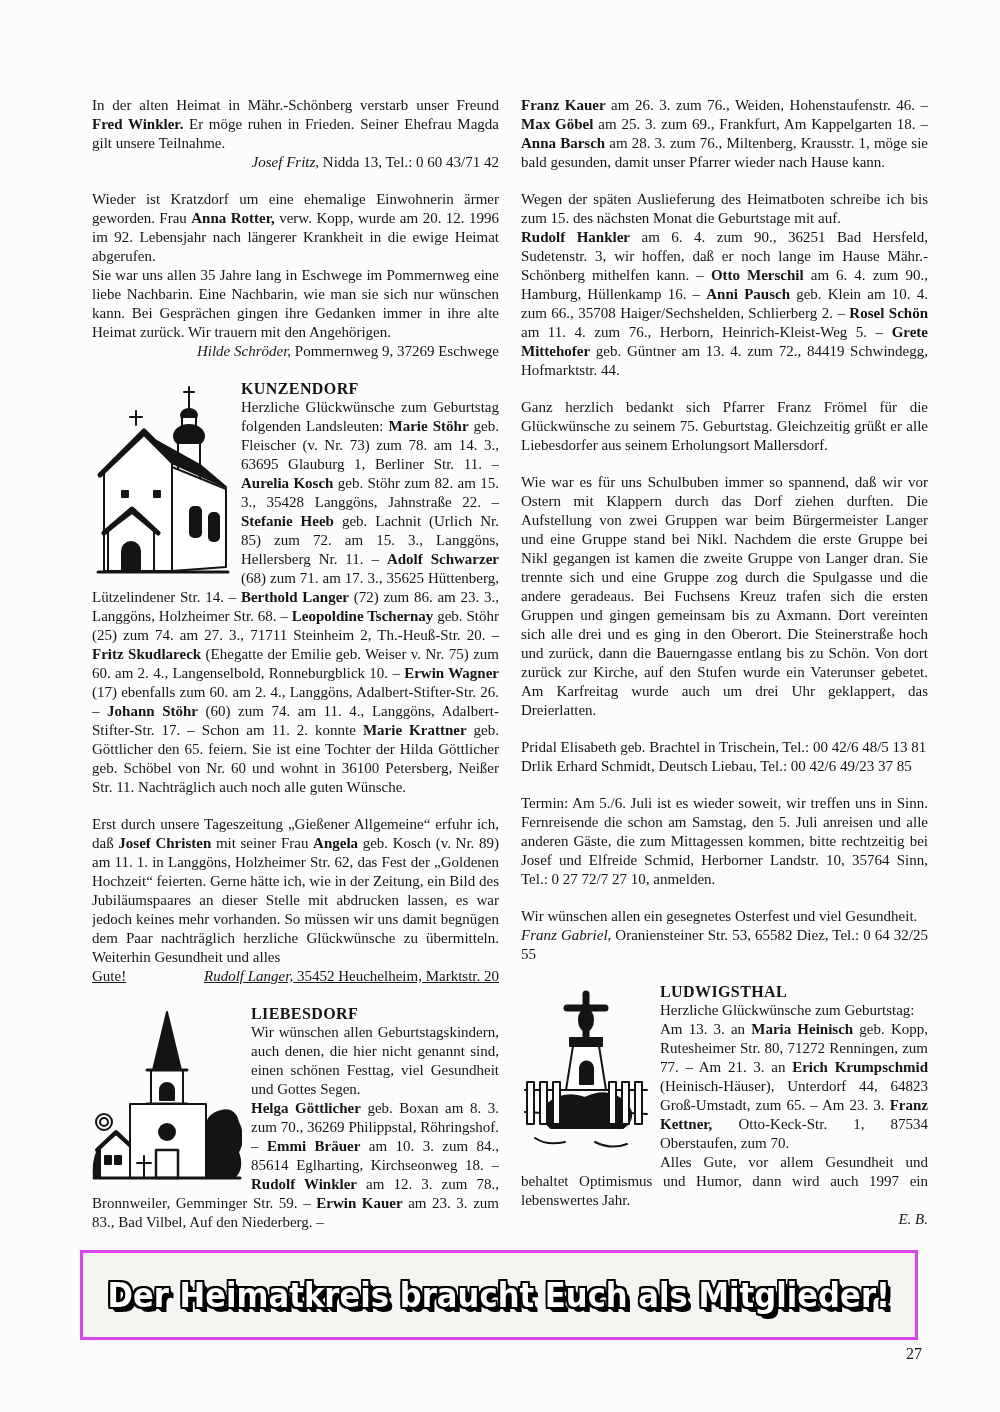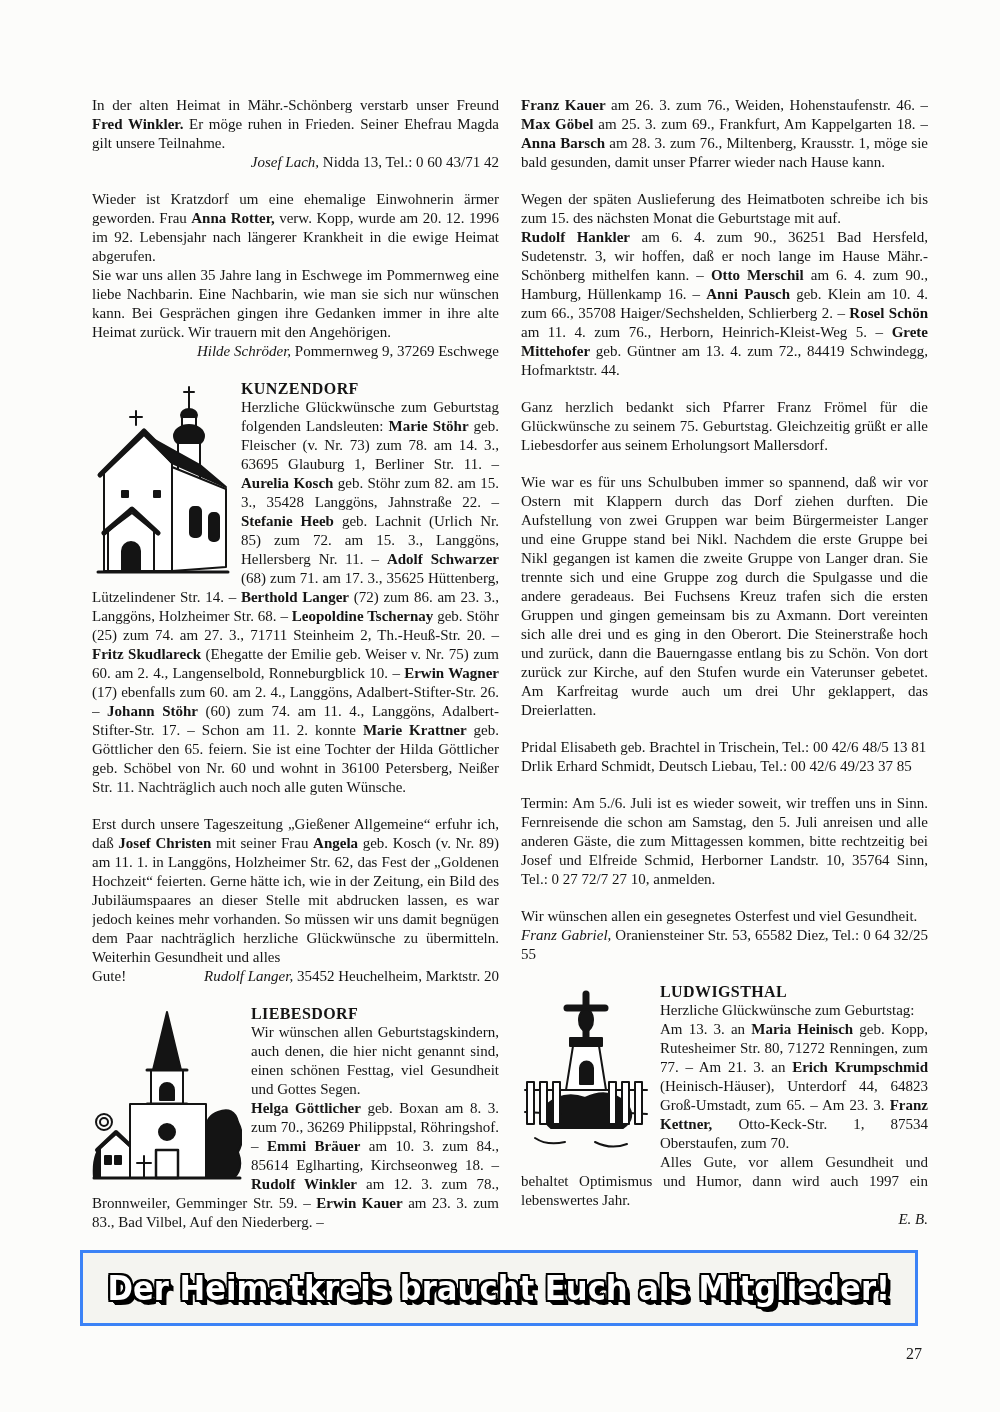--- a/index.html
+++ b/index.html
@@ -15,25 +15,25 @@
   .col{width:407px;}
   .block{display:flow-root;margin-bottom:18px;}
   .block:last-child{margin-bottom:0;}
   p.just{margin:0;text-align:justify;}
   .b{font-weight:700;}
   .i{font-style:italic;}
   h3.sec{margin:0;font-size:16px;line-height:19px;letter-spacing:.4px;font-weight:700;}
   .illus{float:left;margin:2px 9px 3px 0;}
   .illus svg{display:block;}
   .sig-right{text-align:right;}
-  .split{display:flex;justify-content:space-between;align-items:baseline;}
+  .split{display:flex;justify-content:space-between;align-items:baseline;text-decoration:underline;}
   .gap6{margin-bottom:6px;}
   .banner{
-    position:absolute;left:80px;top:1250px;width:838px;height:76px;
-    border:3px solid #3b82f6;background:#f4f4f0;box-sizing:border-box;
+    position:absolute;left:80px;top:1250px;width:838px;height:90px;
+    border:3px solid #d946ef;background:#f4f4f0;box-sizing:border-box;
     display:flex;align-items:center;justify-content:center;overflow:hidden;
   }
   .banner-text{
     font-family:"DejaVu Sans","Liberation Sans",sans-serif;font-weight:800;
     font-size:33px;letter-spacing:0;color:#ffffff;white-space:nowrap;
     transform:scaleX(.93);
     text-shadow:
       -2px -2px 0 #000, 2px -2px 0 #000, -2px 2px 0 #000, 2px 2px 0 #000,
       -2px 0 0 #000, 2px 0 0 #000, 0 -2px 0 #000, 0 2px 0 #000,
       3px 3px 0 #000, 4px 4px 0 #000, 5px 5px 0 #000;
@@ -44,21 +44,21 @@
 <body>
 
 <div class="page">
 
   <div class="columns">
 
     <div class="col">
 
       <div class="block">
         <p class="just"><span>In der alten Heimat in Mähr.-Schönberg verstarb unser Freund </span><span class="b">Fred Winkler.</span><span> Er möge ruhen in Frieden. Seiner Ehefrau Magda gilt unsere Teilnahme.</span></p>
-        <div class="sig-right"><span class="i">Josef Lach,</span><span> Nidda 13, Tel.: 0 60 43/71 42</span></div>
+        <div class="sig-right"><span class="i">Josef Fritz,</span><span> Nidda 13, Tel.: 0 60 43/71 42</span></div>
       </div>
 
       <div class="block">
         <p class="just"><span>Wieder ist Kratzdorf um eine ehemalige Einwohnerin ärmer geworden. Frau </span><span class="b">Anna Rotter,</span><span> verw. Kopp, wurde am 20. 12. 1996 im 92. Lebensjahr nach längerer Krankheit in die ewige Heimat abgerufen.</span></p>
         <p class="just"><span>Sie war uns allen 35 Jahre lang in Eschwege im Pommernweg eine liebe Nachbarin. Eine Nachbarin, wie man sie sich nur wünschen kann. Bei Gesprächen gingen ihre Gedanken immer in ihre alte Heimat zurück. Wir trauern mit den Angehörigen.</span></p>
         <div class="sig-right"><span class="i">Hilde Schröder,</span><span> Pommernweg 9, 37269 Eschwege</span></div>
       </div>
 
       <section class="block">
         <div class="illus">

